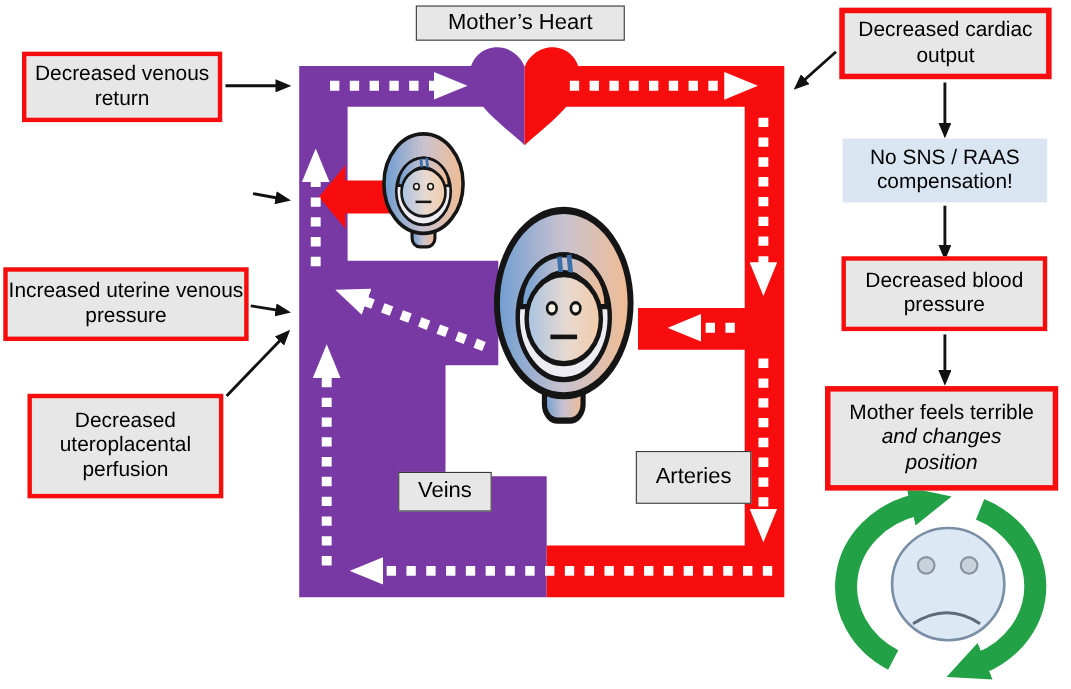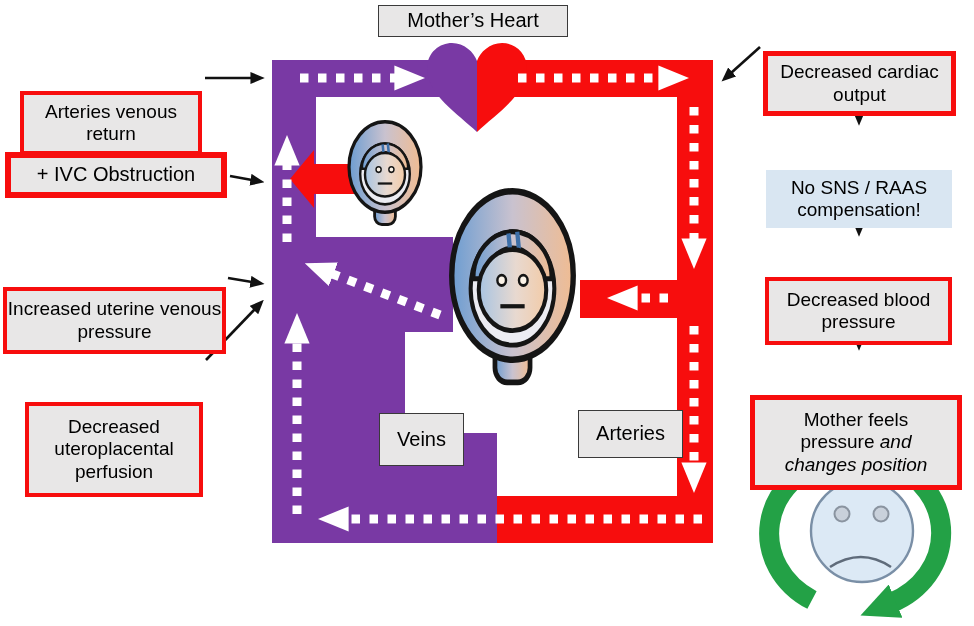--- a/index.html
+++ b/index.html
@@ -11,21 +11,21 @@
   .lbl{
     position:absolute;display:flex;align-items:center;justify-content:center;
     text-align:center;line-height:1.18;box-sizing:border-box;
     background:var(--boxfill);
   }
   .redbox{border:4px solid var(--boxborder);}
   .thick{border-width:6px;}
   .medium{border-width:5px;}
   .tag{border:1.6px solid #3a3a3a;}
   .snsbox{background:var(--snsbg);border:none;}
-  .fs19{font-size:19px;margin-top:44px;}
+  .fs19{font-size:19px;}
   .fs20{font-size:20px;}
   .em{font-style:italic;font-weight:normal;}
 </style>
 </head>
 <body>
 
 <div class="canvas">
 
   <svg class="art" width="974" height="626" viewBox="0 0 974 626">
     <defs>
@@ -119,40 +119,39 @@
     </g>
 
     <g>
       <circle cx="862" cy="531" r="51" style="fill:var(--facefill);stroke:var(--facestroke)" stroke-width="2.4"></circle>
       <circle cx="842" cy="514" r="7.5" fill="#C9D1DB" stroke="#8A94A0" stroke-width="2"></circle>
       <circle cx="881" cy="514" r="7.5" fill="#C9D1DB" stroke="#8A94A0" stroke-width="2"></circle>
       <path d="M 830 567 Q 861 547 891 567" fill="none" stroke="#5F6B7A" stroke-width="2.6"></path>
     </g>
   </svg>
 
-  <div class="lbl redbox fs19" style="left:20px;top:47px;width:182px;height:64px;">Arteries venous return</div>
+  <div class="lbl redbox fs19" style="left:20px;top:47px;width:182px;height:64px;">Decreased venous return</div>
 
-  <div class="lbl redbox thick fs20" style="left:5px;top:152px;width:222px;height:46px;">+ IVC Obstruction</div>
 
   <div class="lbl redbox fs19" style="left:25px;top:358px;width:178px;height:95px;padding:4px 18px;">Decreased uteroplacental perfusion</div>
 
   <div class="lbl redbox fs19" style="left:3px;top:243px;width:223px;height:67px;">Increased uterine venous pressure</div>
 
   <div class="lbl tag fs20" style="left:378px;top:5px;width:190px;height:32px;">Mother’s Heart</div>
 
-  <div class="lbl tag fs20" style="left:362px;top:413px;width:85px;height:53px;margin-left:17px;">Veins</div>
+  <div class="lbl tag fs20" style="left:362px;top:429px;width:85px;height:36px;">Veins</div>
 
   <div class="lbl tag fs20" style="left:578px;top:410px;width:105px;height:48px;">Arteries</div>
 
 
   <div class="lbl redbox medium fs19" style="left:763px;top:7px;width:193px;height:65px;">Decreased cardiac output</div>
 
   <div class="lbl redbox fs19" style="left:765px;top:233px;width:187px;height:68px;">Decreased blood pressure</div>
 
   <div class="lbl snsbox fs19" style="left:766px;top:126px;width:186px;height:58px;">No SNS / RAAS compensation!</div>
 
   <div class="lbl redbox medium fs19" style="left:750px;top:351px;width:212px;height:95px;padding:4px 14px;">
     <span style="display:inline;max-width:176px;">
-      <span>Mother feels pressure </span><span class="em">and changes position</span>
+      <span>Mother feels terrible </span><span class="em">and changes position</span>
     </span>
   </div>
 
 </div>
 
 </body></html>

